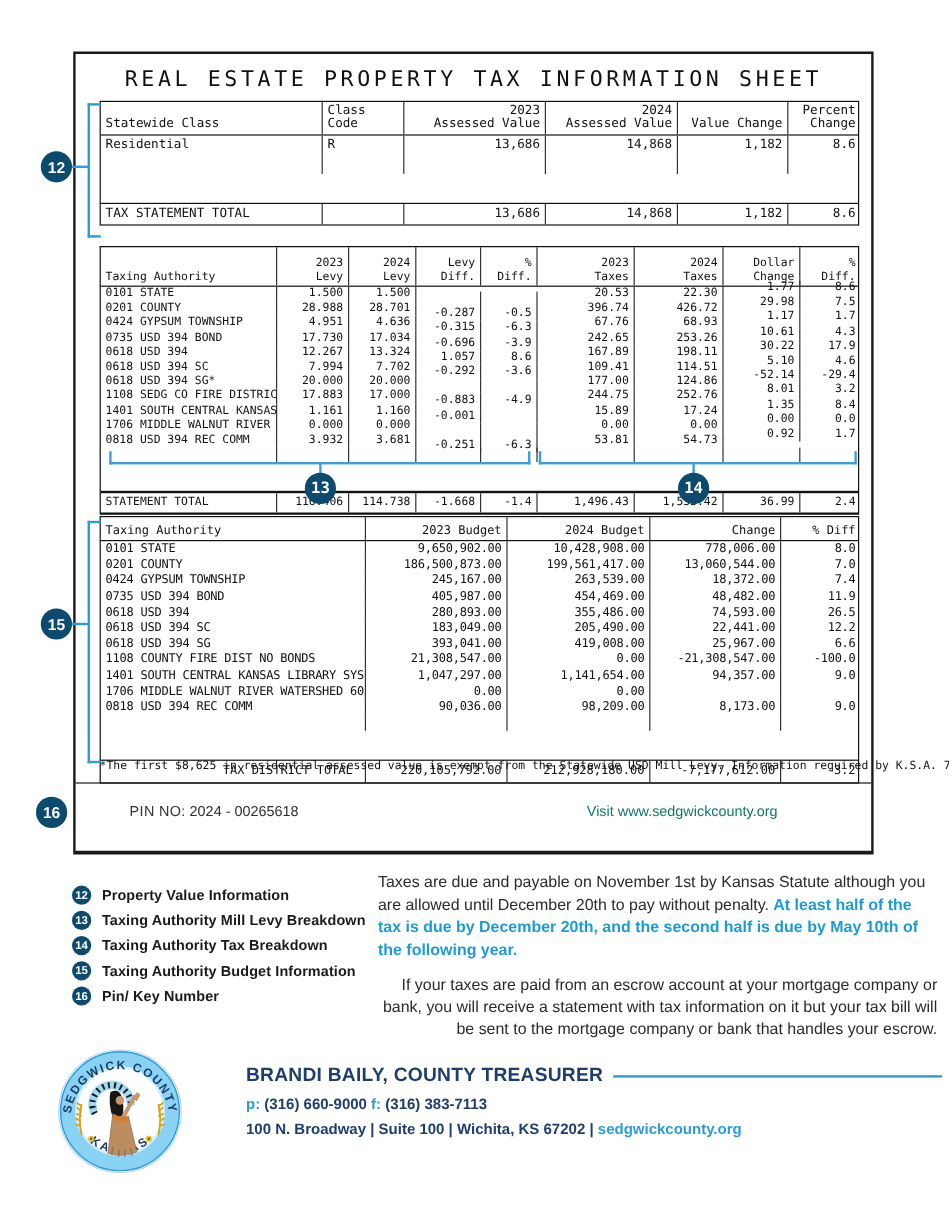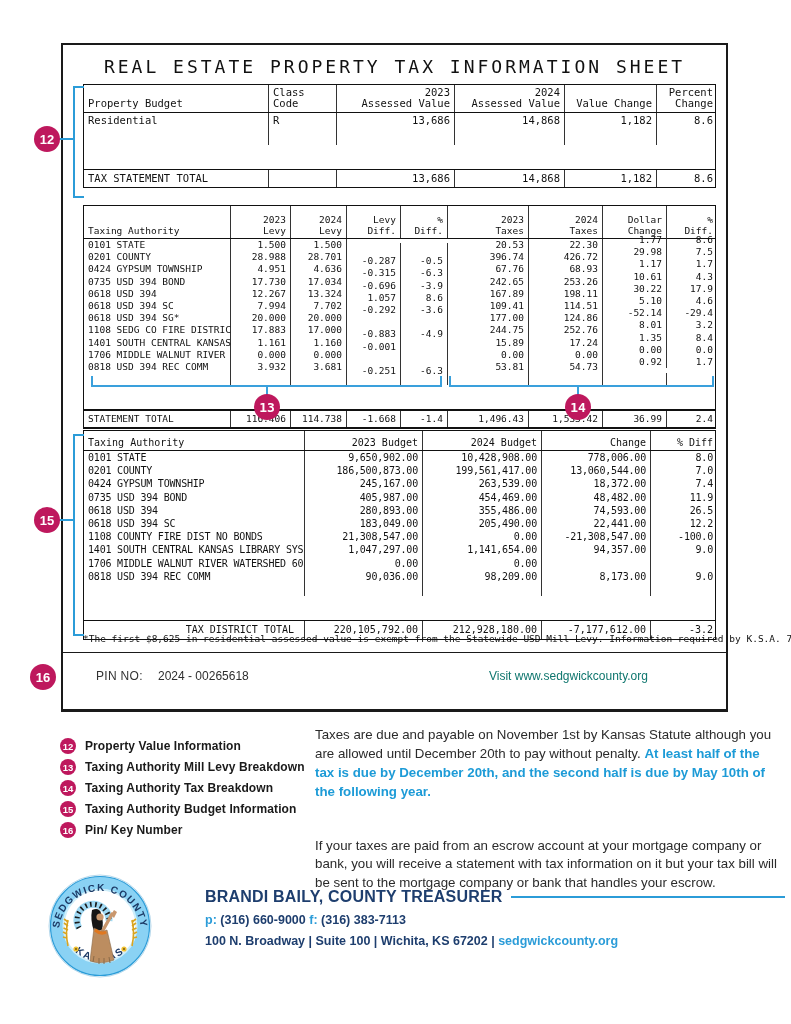--- a/index.html
+++ b/index.html
@@ -53,26 +53,26 @@
   #budget-table .tbody .cell{height:13.2px;line-height:13px;letter-spacing:-0.2px;}
   #t3-spacer .cell{height:15px;}
   #budget-table .tfoot .cell{height:18px;line-height:17px;}
   #t3-total-label{text-align:right;padding-right:10px;}
 
   #footnote{position:absolute;left:83px;top:633px;width:645px;
     font-family:"DejaVu Sans Mono",monospace;font-size:9.5px;color:#111;white-space:nowrap;}
 
   
   .pin-text{position:absolute;top:669px;font-size:12px;color:#333;}
-  #pin-label{left:96px;letter-spacing:.3px;}
+  #pin-label{left:108px;letter-spacing:.3px;}
   #pin-value{left:158px;color:#2e2e2e;}
   #pin-visit{left:489px;color:#0f766e;}
 
   
-  .badge{position:absolute;width:26px;height:26px;border-radius:50%;background:#be185d;
+  .badge{position:absolute;width:26px;height:26px;border-radius:50%;background:#0c4a6e;
     color:#fff;font-size:13px;font-weight:bold;display:flex;align-items:center;justify-content:center;z-index:6;}
   .badge.small{width:16px;height:16px;font-size:9.5px;position:static;flex:0 0 16px;}
   .bracket{position:absolute;border:2px solid #2b9cd8;border-right:none;z-index:4;}
   #bracket-12{left:73px;top:86px;width:9px;height:108px;}
   #bracket-15{left:73px;top:434px;width:9px;height:198px;}
   .conn{position:absolute;height:2px;background:#2b9cd8;z-index:4;}
   #conn-12{left:57px;top:138px;width:17px;}
   #conn-15{left:57px;top:519px;width:17px;}
   #badge-12{left:34px;top:126px;}
   #badge-15{left:34px;top:507px;}
@@ -88,21 +88,21 @@
 
   
   #legend{position:absolute;left:60px;top:738px;}
   .legend-item{display:flex;align-items:center;gap:9px;margin-bottom:5px;height:16px;}
   .legend-label{font-size:12px;font-weight:600;color:#1a1a1a;letter-spacing:.1px;}
 
   
   #paragraphs{position:absolute;left:315px;top:726px;width:466px;font-size:13.3px;
     line-height:1.42;color:#2b2b2b;}
   #paragraphs .hl{color:#1d9bd7;font-weight:bold;}
-  #para-2{margin-top:35px;}
+  #para-2{margin-top:10px;text-align:right;}
 
   
   #county-logo{position:absolute;left:48px;top:874px;width:104px;height:104px;}
   #footer-text{position:absolute;left:205px;top:888px;width:580px;color:#1e3e6e;}
   .f-head{display:flex;align-items:center;gap:8px;}
   #treasurer-name{font-size:16px;font-weight:bold;letter-spacing:.2px;white-space:nowrap;}
   #accent-rule{flex:1;height:2px;background:#2b9cd8;}
   #office-line{font-style:italic;font-size:12px;margin-top:5px;}
   #phone-line{font-size:12.5px;margin-top:7px;font-weight:600;}
   #phone-line .lb{color:#2b9cd8;font-weight:600;}
@@ -112,21 +112,21 @@
 </head>
 <body>
 
 <div id="page">
 
   <div id="sheet-border"></div>
   <div id="doc-title">REAL ESTATE PROPERTY TAX INFORMATION SHEET</div>
 
   <div class="tbl" id="property-table">
     <div class="row thead">
-      <div class="hcell l">Property Budget</div>
+      <div class="hcell l">Statewide Class</div>
       <div class="hcell l">Class
 Code</div>
       <div class="hcell r">2023
 Assessed Value</div>
       <div class="hcell r">2024
 Assessed Value</div>
       <div class="hcell r">Value Change</div>
       <div class="hcell r">Percent
 Change</div>
     </div>
@@ -379,20 +379,27 @@
           <div class="cell r">355,486.00</div>
           <div class="cell r">74,593.00</div>
           <div class="cell r">26.5</div>
         </div>
         <div class="row">
           <div class="cell l">0618 USD 394 SC</div>
           <div class="cell r">183,049.00</div>
           <div class="cell r">205,490.00</div>
           <div class="cell r">22,441.00</div>
           <div class="cell r">12.2</div>
+        </div>
+        <div class="row">
+          <div class="cell l">0618 USD 394 SG</div>
+          <div class="cell r">393,041.00</div>
+          <div class="cell r">419,008.00</div>
+          <div class="cell r">25,967.00</div>
+          <div class="cell r">6.6</div>
         </div>
         <div class="row">
           <div class="cell l">1108 COUNTY FIRE DIST NO BONDS</div>
           <div class="cell r">21,308,547.00</div>
           <div class="cell r">0.00</div>
           <div class="cell r">-21,308,547.00</div>
           <div class="cell r">-100.0</div>
         </div>
         <div class="row">
           <div class="cell l">1401 SOUTH CENTRAL KANSAS LIBRARY SYS</div>

